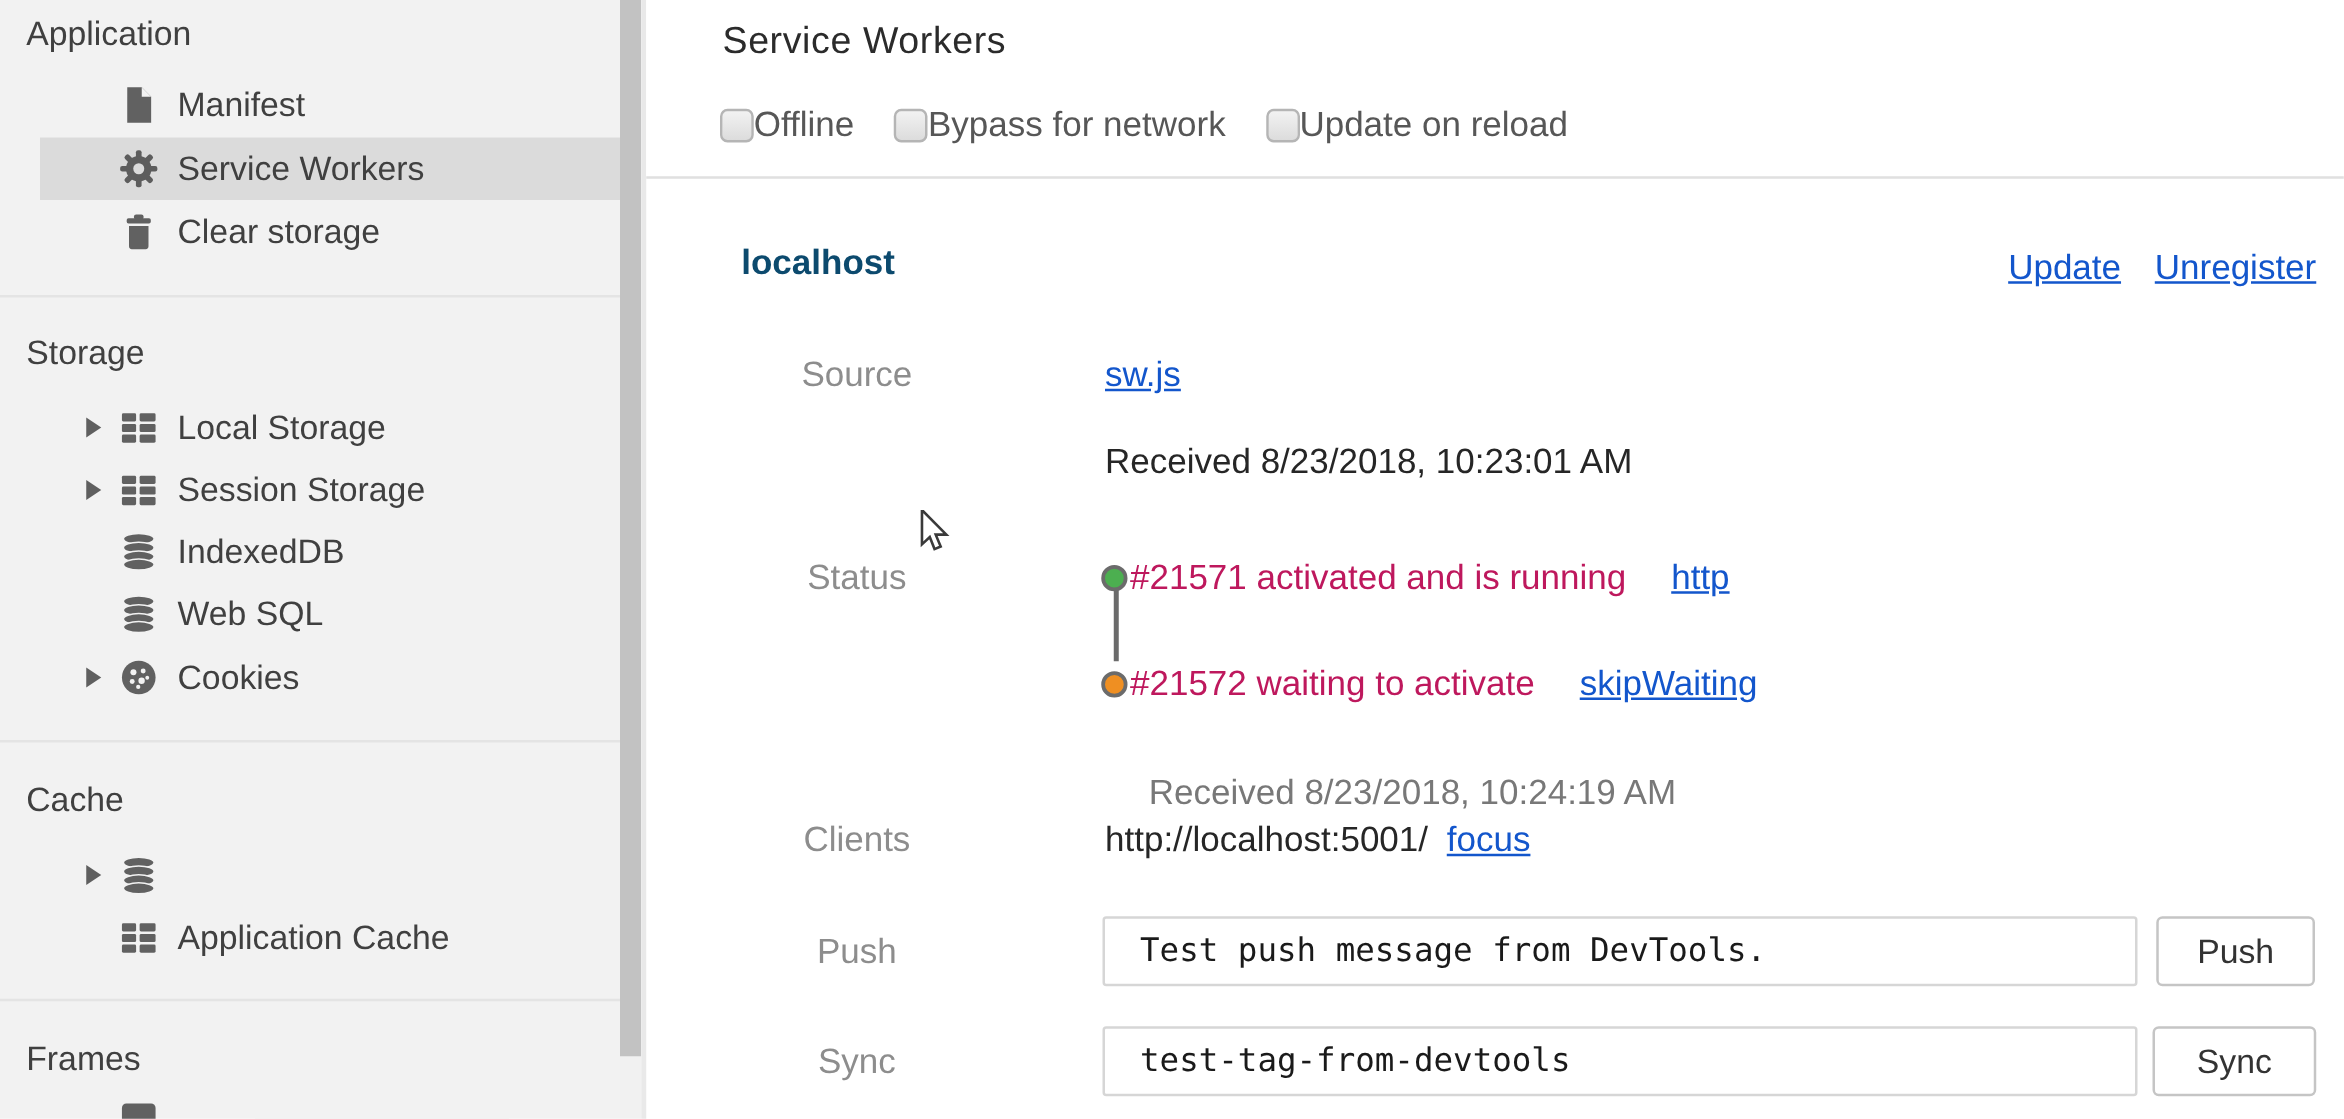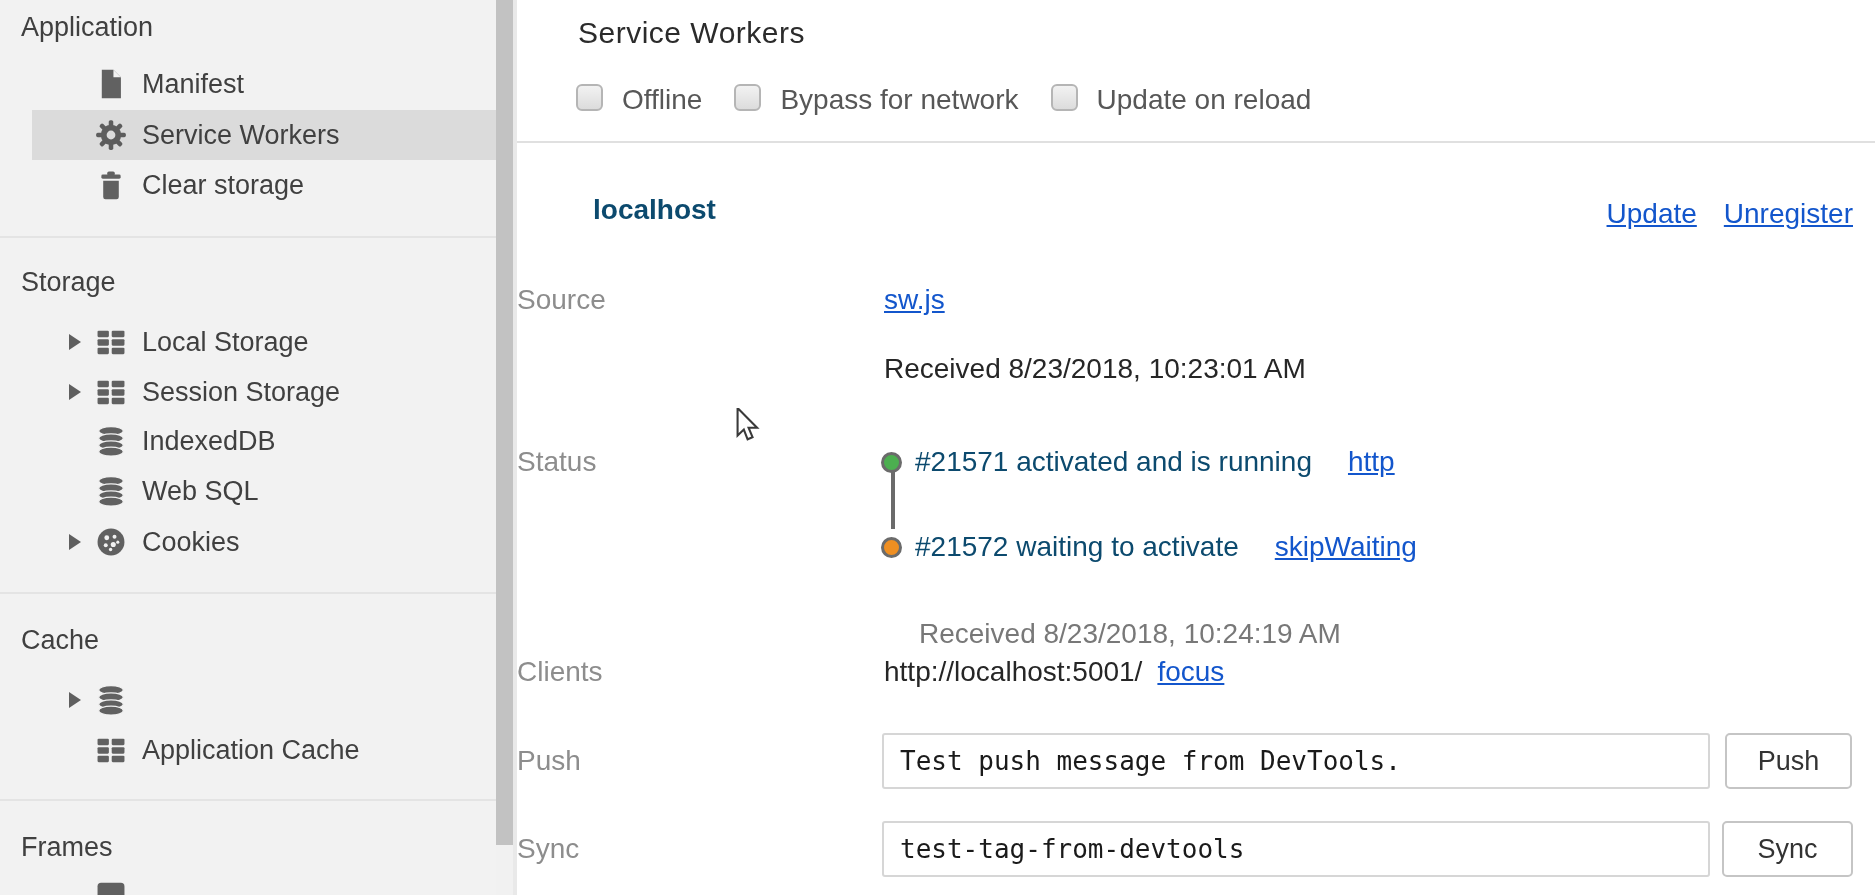--- a/index.html
+++ b/index.html
@@ -31,49 +31,49 @@
     background:#c2c2c2; }
 
   
   .main { position:absolute; left:513px; top:0; width:1362px; height:895px;
     background:#ffffff; border-left:4px solid #e9e9e9; }
   .toolbar { position:absolute; left:0; top:0; right:0; height:143px;
     border-bottom:2px solid #e0e0e0; background:#fff; }
   .page-title { position:absolute; left:61px; top:16px; font-size:30px;
     color:#2b2b2b; letter-spacing:0.5px; }
   .cb-row { position:absolute; left:59px; top:84px; display:flex; gap:32px; }
-  .cb-item { display:flex; gap:19px; }
+  .cb-item { display:flex; align-items:center; }
   .cb-box { width:27px; height:27px; border-radius:6px;
     background:linear-gradient(#f2f2f2,#dcdcdc);
     border:2px solid #b5b5b5; }
   .cb-label { font-size:28px; color:#575757; white-space:nowrap; }
 
   .origin-title { position:absolute; left:76px; top:194px; font-size:28px;
     font-weight:bold; color:#0c4a6e; }
   .header-links { position:absolute; right:22px; top:198px; display:flex; gap:27px; }
   a.lnk { color:#1356cc; text-decoration:underline; font-size:28px;
     cursor:pointer; white-space:nowrap; }
 
   .drow { position:absolute; left:0; right:0; display:flex; align-items:center; }
-  .rlabel { width:337px; flex:none; text-align:left; font-size:28px;
+  .rlabel { width:337px; flex:none; text-align:center; font-size:28px;
     color:#8d8d8d; white-space:nowrap; }
   .rvalue { margin-left:30px; font-size:28px; color:#262626; white-space:nowrap; }
   .gray-text { color:#787878;margin-top:40px; }
 
   .dot { width:21px; height:21px; border-radius:50%; flex:none;
     border:3px solid #6b6b6b; }
-  .status-text { margin-left:13px; font-size:28px; color:#0c4a6e; white-space:nowrap; }
+  .status-text { margin-left:2px; font-size:28px; color:#be185d; white-space:nowrap; }
   .status-link { margin-left:36px; }
   .vline { position:absolute; left:374px; top:472px; width:4px; height:57px;
     background:#6b6b6b; }
 
   .field-input { position:absolute; left:365px; top:0; width:828px; height:56px;
     border:2px solid #d6d6d6; border-radius:3px; background:#fff;
     font-family:"DejaVu Sans Mono","Liberation Mono",monospace;
-    font-size:26px; color:#1a1a1a; padding:0 0 0 16px; outline:none; }
+    font-size:26px; color:#1a1a1a; padding:0 0 0 28px; outline:none; }
   .field-btn { position:absolute; top:0; height:56px;
     border:2px solid #c5c5c5; border-radius:5px; background:#ffffff;
     font-family:"Liberation Sans",sans-serif; font-size:27px; color:#333;
     display:flex; align-items:center; justify-content:center; cursor:pointer; }
   .row-label-mid { line-height:56px; }
 
   .cursor { position:absolute; left:735px; top:408px; width:26px; height:36px;
     pointer-events:none; z-index:50; }
 </style>
 </head>

